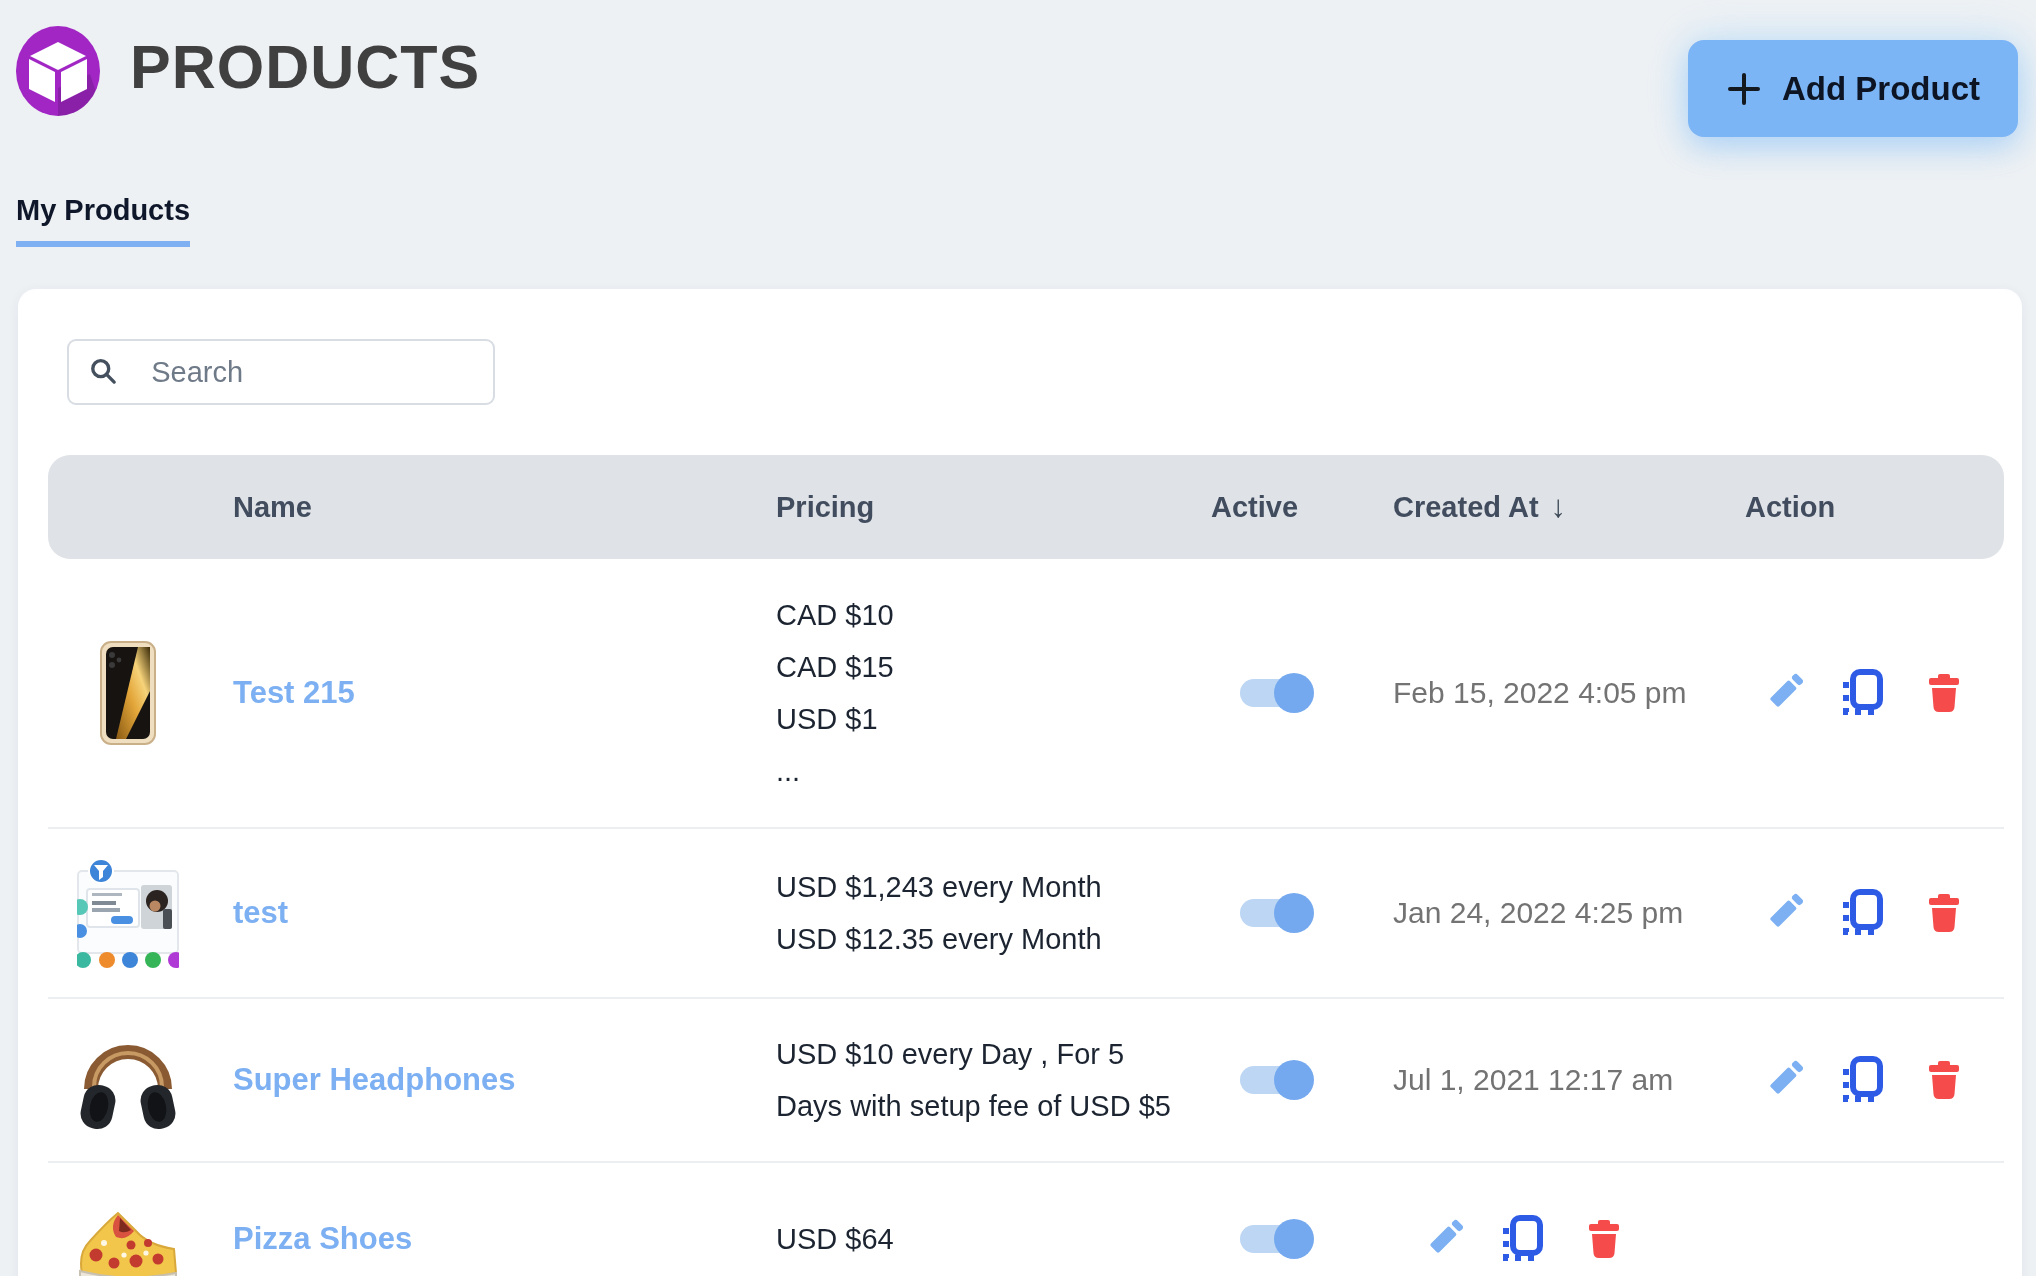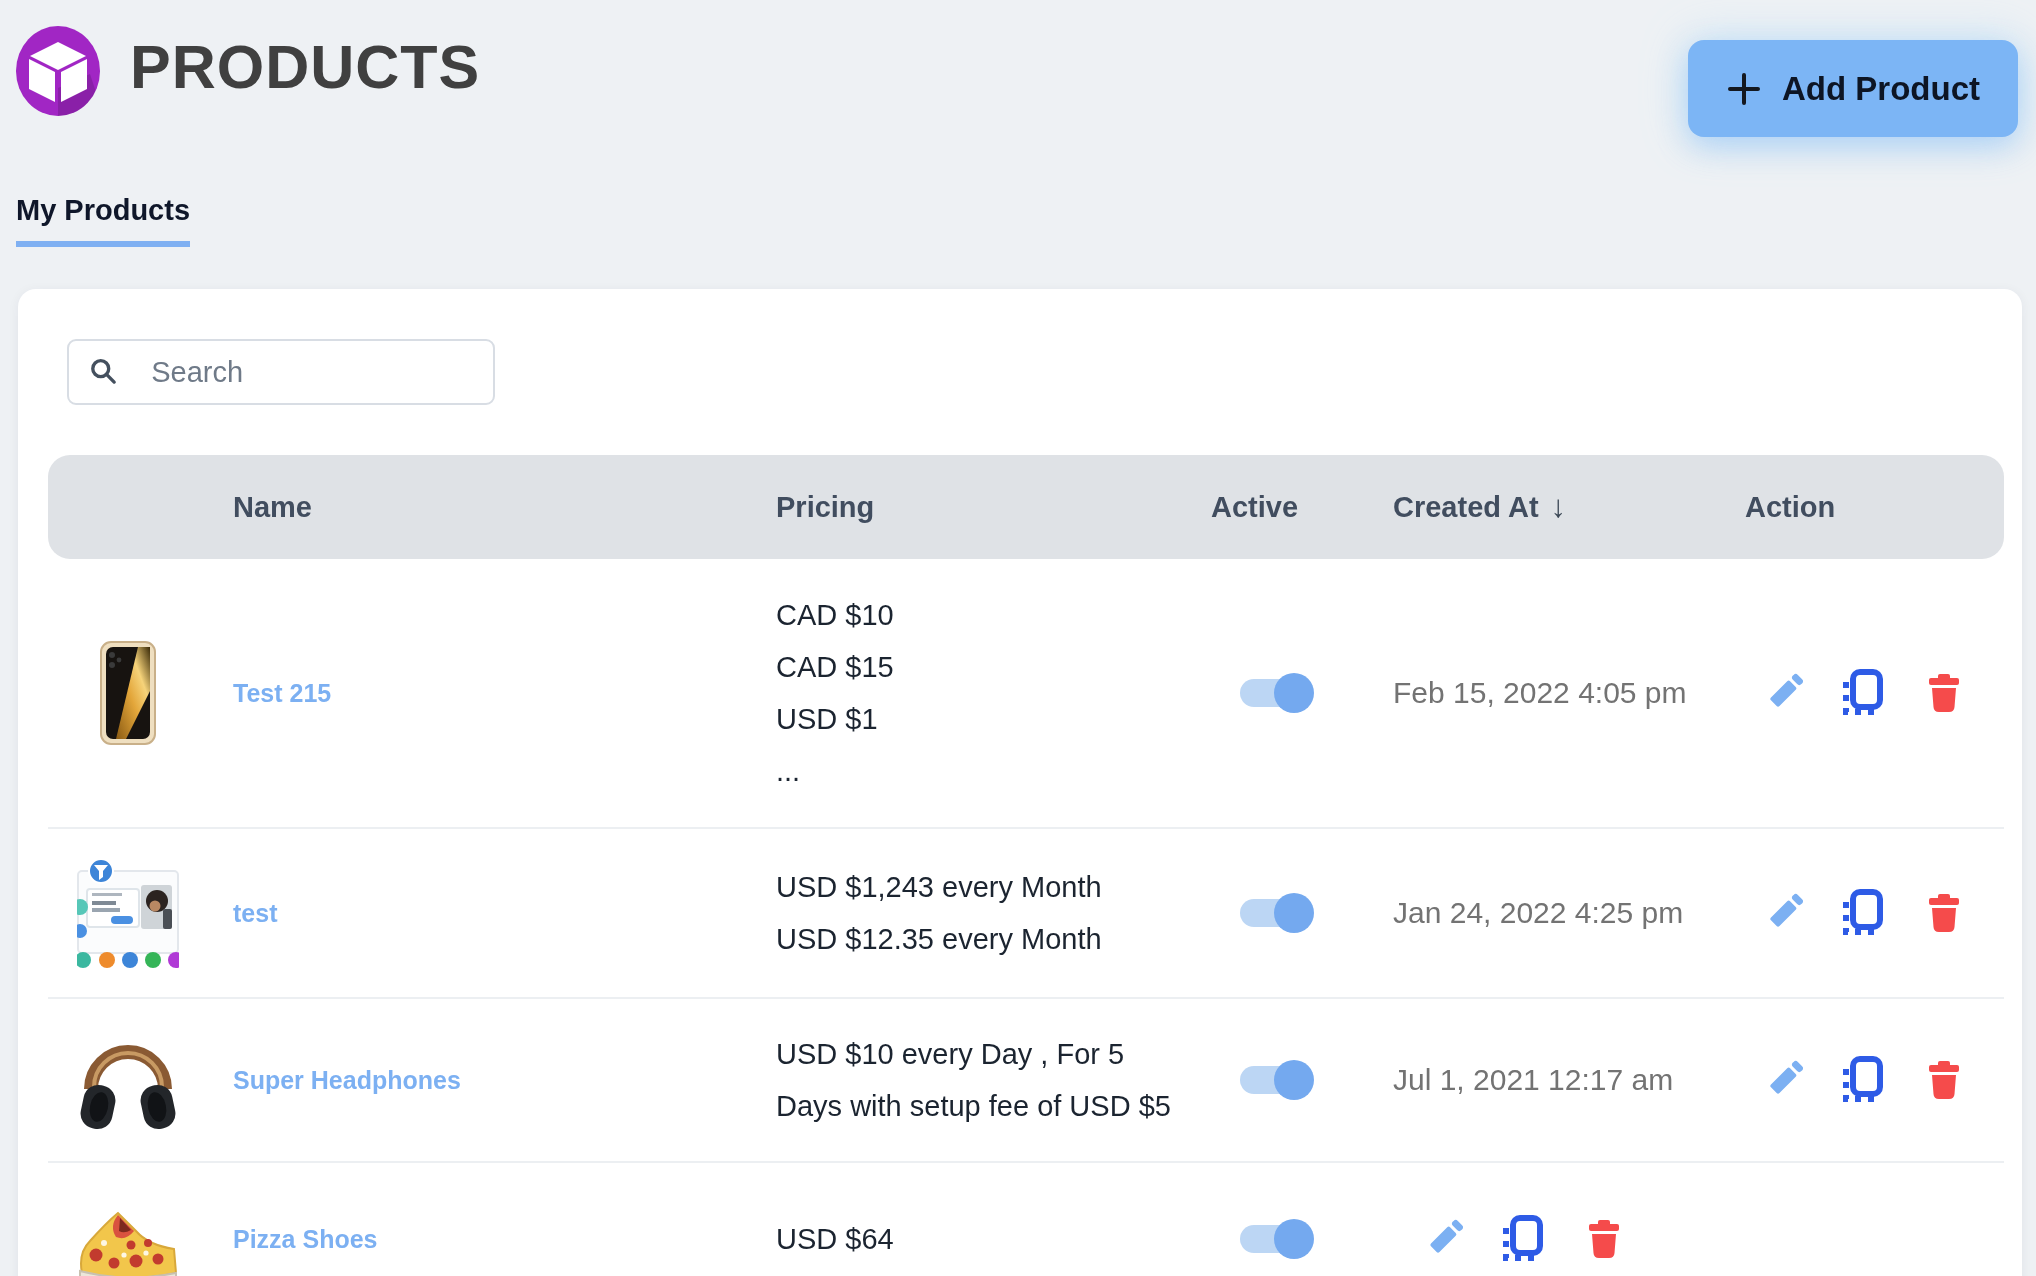--- a/index.html
+++ b/index.html
@@ -83,21 +83,21 @@
   .th-created { display: flex; align-items: center; gap: 12px; }
   .sort-glyph { font-size: 31px; font-weight: normal; color: #3c4856; }
 
   .row { padding: 28px 0; border-bottom: 2px solid #eceff2; }
   .row:first-of-type { padding: 30px 0; }
   .row:last-of-type { border-bottom: none; }
 
   .cell-thumb { padding-left: 28px; }
   .thumb-box { width: 104px; display: flex; justify-content: center; align-items: center; }
 
-  .cell-name { color: #7cb0f2; font-weight: bold; font-size: 25px; cursor: pointer; }
+  .cell-name { color: #7cb0f2; font-weight: bold; font-size: 31px; cursor: pointer; }
 
   .cell-pricing { padding-left: 23px; padding-right: 10px; }
   .price-line { font-size: 29px; color: #1b2430; line-height: 52px; max-width: 420px; }
 
   .cell-active { padding-left: 57px; }
   .toggle {
     position: relative; width: 72px; height: 28px;
     background: #bcd6f4; border-radius: 14px; cursor: pointer;
   }
   .toggle .knob {

